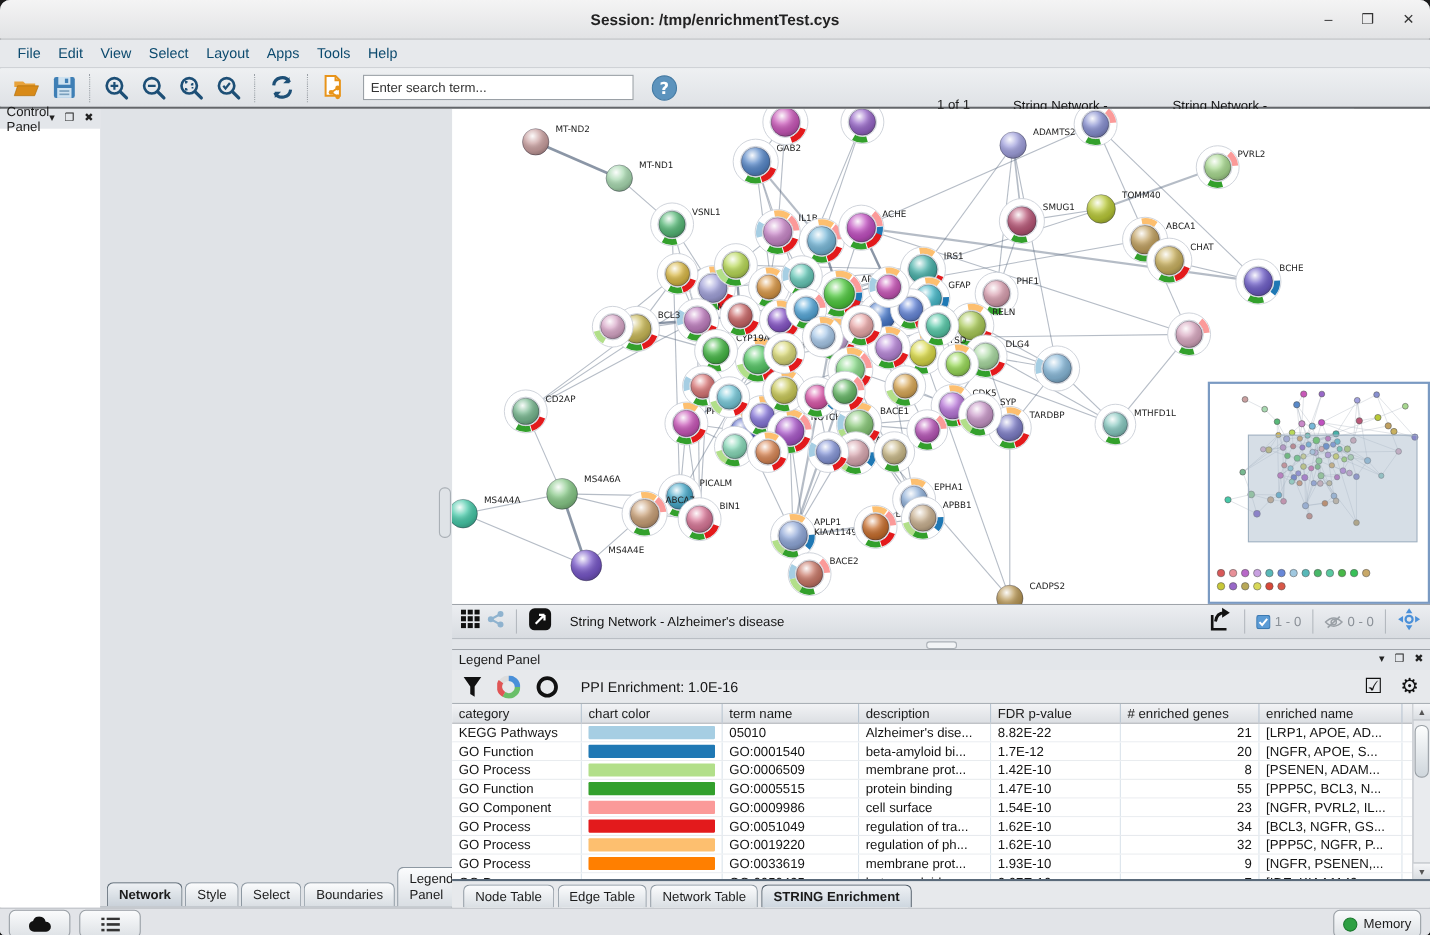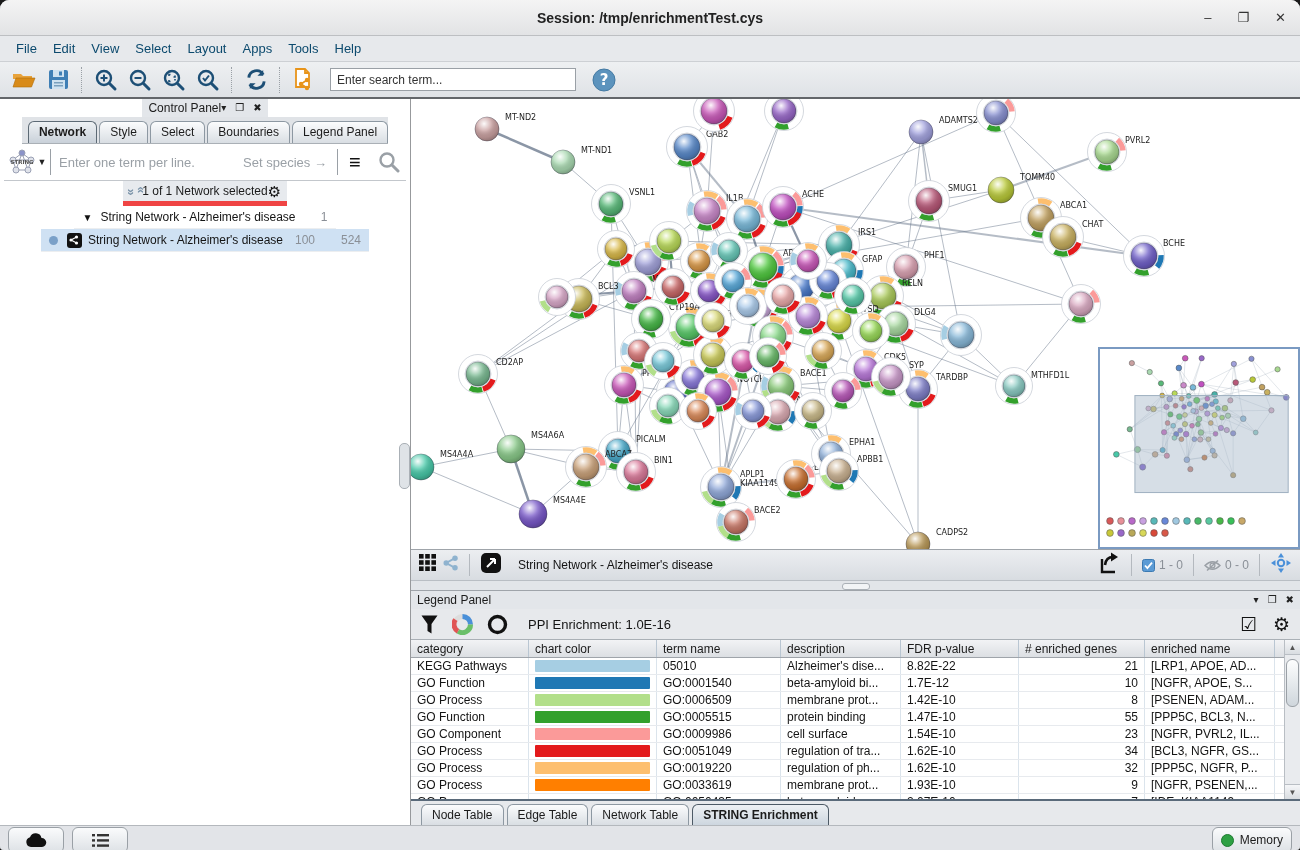--- a/index.html
+++ b/index.html
@@ -15,21 +15,21 @@
   .menu-item{font-size:13px;color:#0c4a6e;padding:3px 8px;}
   
   .toolbar{height:35px;background:linear-gradient(#eef0f2,#dfe2e6);display:flex;align-items:center;padding-left:8px;border-bottom:2px solid #63666a;gap:2px;}
   .tb-btn{width:32px;height:29px;display:flex;align-items:center;justify-content:center;border-radius:4px;}
   .tb-sep{width:1px;height:26px;border-left:1px dotted #9aa0a6;margin:0 5px;}
   .tb-search{width:232px;height:21px;border:1px solid #9aa0a6;background:#fff;font-size:12px;padding:0 6px;color:#222;margin-left:8px;font-family:"Liberation Sans",sans-serif;}
   .tb-search::placeholder{color:#333;}
   .help-btn{margin-left:10px;}
   
   .main{display:flex;height:726px;}
-  .control-panel{width:410px;background:#fff;border-right:1px solid #97999c;display:flex;flex-direction:column;align-items:center;}
+  .control-panel{width:410px;background:#fff;border-right:1px solid #97999c;display:flex;flex-direction:row;}
   .cp-header,.tp-header{height:18px;background:#e3e6ea;display:flex;align-items:center;padding:0 6px;font-size:12px;color:#1b1b1b;}
   .panel-header-icons{margin-left:auto;display:flex;align-items:center;gap:9px;color:#222;}
   .panel-header-icons span{font-size:10px;line-height:1;}
   .cp-tabs{background:#e0e3e7;display:flex;align-items:flex-end;padding:4px 0 0 6px;gap:2px;border-bottom:1px solid #aab0b6;}
   .cp-tab{font-size:12px;color:#1c1c1c;padding:3px 10px 4px;border:1px solid #8d98a2;border-bottom:none;border-radius:6px 6px 0 0;background:linear-gradient(#fbfcfd,#d9dee3);}
   .cp-tab.active{background:linear-gradient(#eef1f4,#c9d1d9);border-color:#5d6a75;font-weight:bold;}
   
   .string-search{height:36px;display:flex;align-items:center;border-bottom:1px solid #c3c7cc;background:#fff;}
   .string-logo{width:46px;display:flex;align-items:center;justify-content:center;gap:2px;}
   .ss-sep{width:1px;height:26px;background:#9aa0a6;}
@@ -1668,21 +1668,21 @@
                   <div class="td" style="width: 130px; box-sizing: border-box;">[LRP1, APOE, AD...</div>
                 </div>
                 <div class="trow">
                   <div class="td" style="width: 118px; box-sizing: border-box;">GO Function</div>
                   <div class="td" style="width: 128px; box-sizing: border-box;">
                     <div class="swatch" style="background: rgb(31, 120, 180);"></div>
                   </div>
                   <div class="td" style="width: 124px; box-sizing: border-box;">GO:0001540</div>
                   <div class="td" style="width: 120px; box-sizing: border-box;">beta-amyloid bi...</div>
                   <div class="td" style="width: 118px; box-sizing: border-box;">1.7E-12</div>
-                  <div class="td num" style="width: 126px; box-sizing: border-box;">10</div>
+                  <div class="td num" style="width: 126px; box-sizing: border-box;">20</div>
                   <div class="td" style="width: 130px; box-sizing: border-box;">[NGFR, APOE, S...</div>
                 </div>
                 <div class="trow">
                   <div class="td" style="width: 118px; box-sizing: border-box;">GO Process</div>
                   <div class="td" style="width: 128px; box-sizing: border-box;">
                     <div class="swatch" style="background: rgb(178, 223, 138);"></div>
                   </div>
                   <div class="td" style="width: 124px; box-sizing: border-box;">GO:0006509</div>
                   <div class="td" style="width: 120px; box-sizing: border-box;">membrane prot...</div>
                   <div class="td" style="width: 118px; box-sizing: border-box;">1.42E-10</div>

